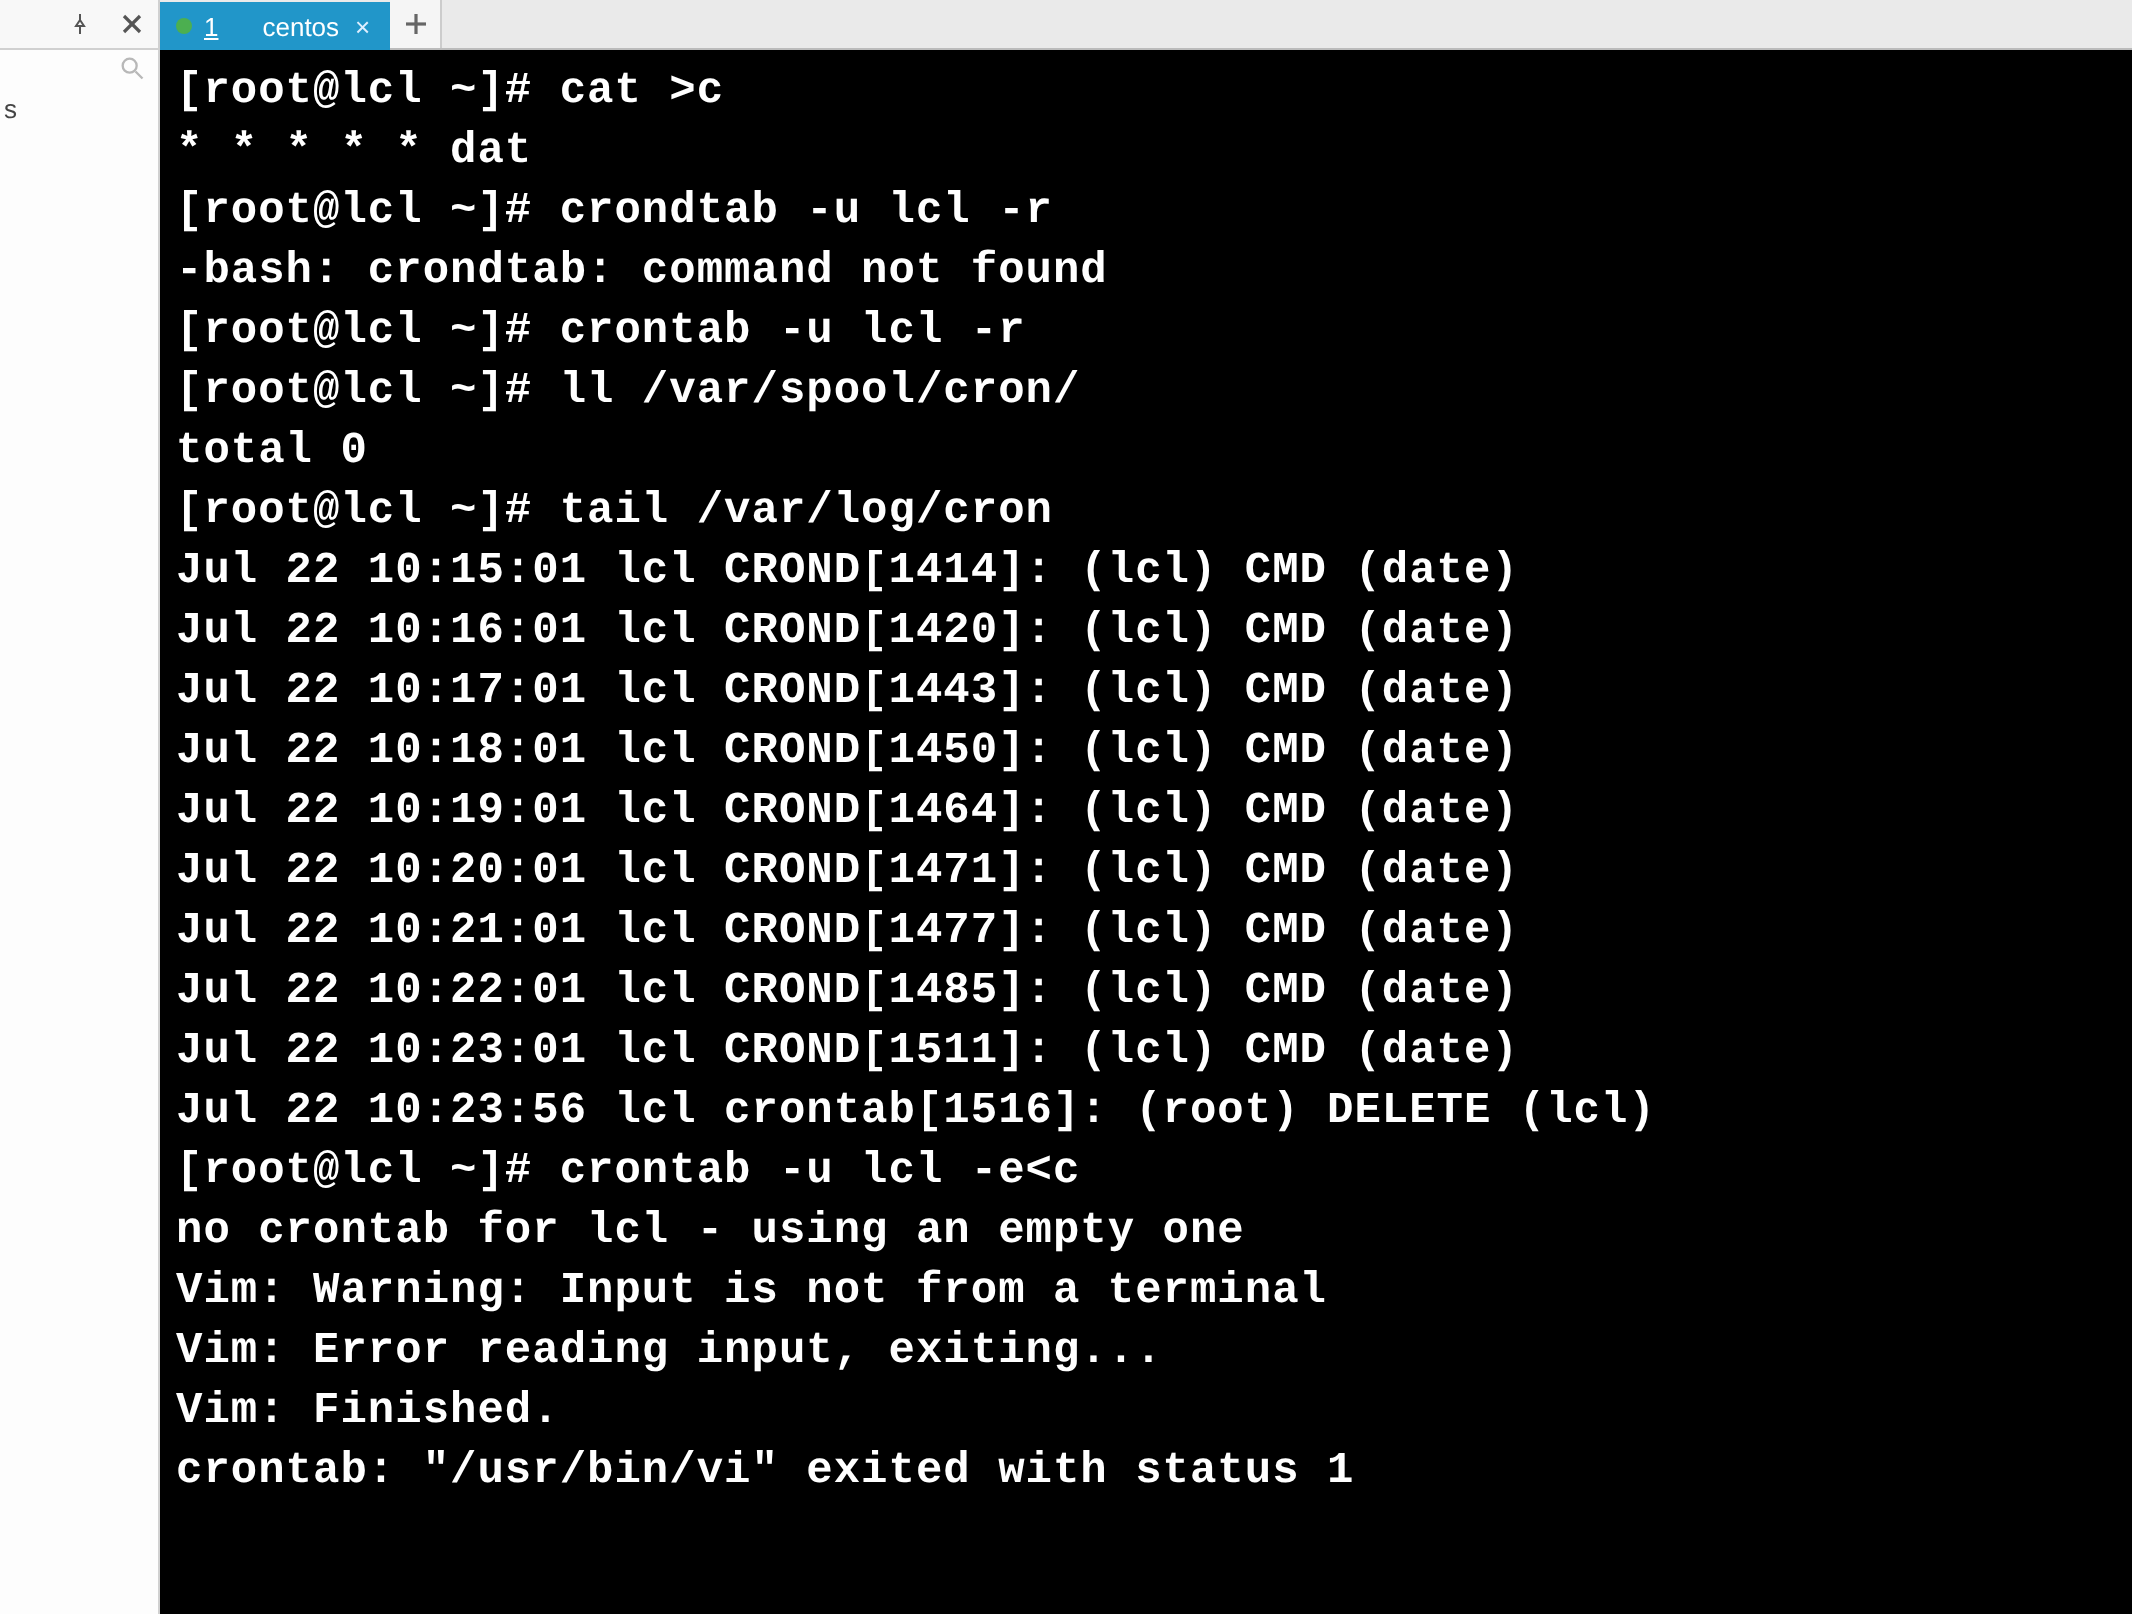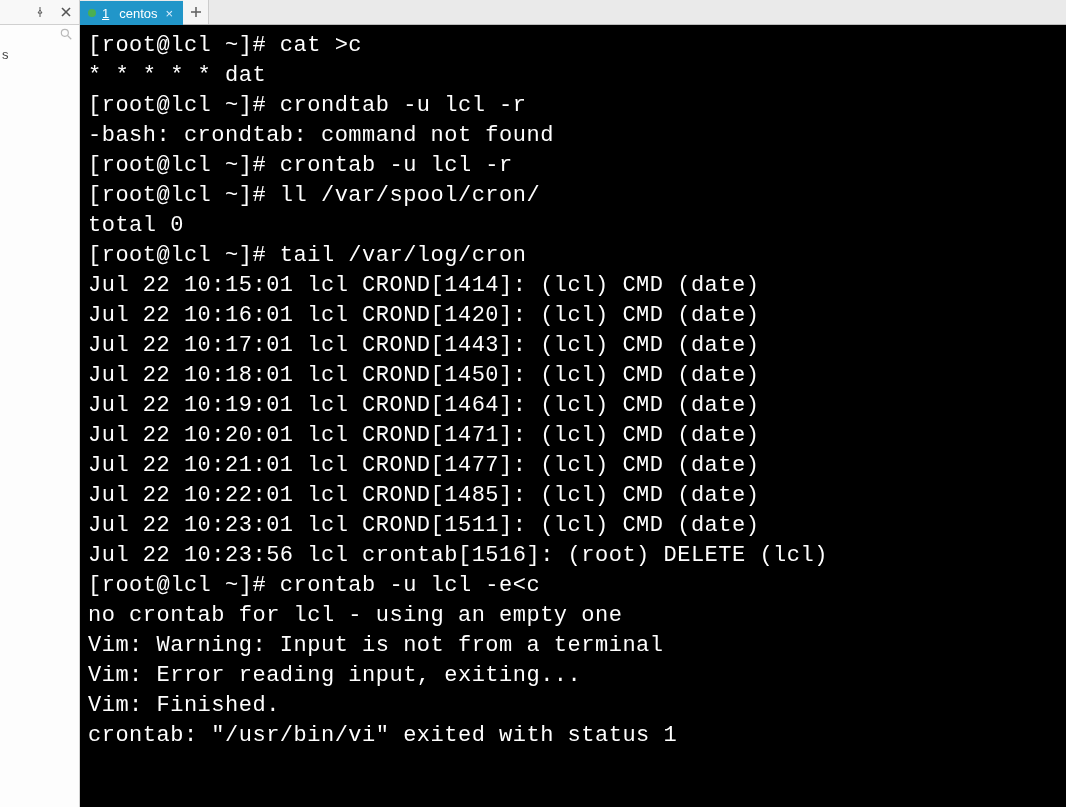--- a/index.html
+++ b/index.html
@@ -112,21 +112,21 @@
   background: #000;
   color: #fff;
   font-family: "Consolas","Menlo","Courier New",monospace;
   font-size: 22px;
   line-height: 30px;
   padding: 6px 8px;
   white-space: pre;
   overflow: hidden;
   letter-spacing: 0.5px;
 }
-.terminal .line { display: block; }
+.terminal .line { display: block; font-weight: bold; }
 svg { display: block; }
 </style>
 </head>
 <body>
 
 <div class="top-strip">
   <div class="sidebar-top">
     <span class="pin">
       <svg width="12" height="12" viewBox="0 0 24 24" fill="none" stroke="#555" stroke-width="2">
         <path d="M12 2 L12 8 L8 14 L16 14 L12 8 M12 14 L12 22"></path>
@@ -136,21 +136,21 @@
       <svg width="10" height="10" viewBox="0 0 10 10" stroke="#555" stroke-width="1.6">
         <line x1="1" y1="1" x2="9" y2="9"></line>
           <line x1="9" y1="1" x2="1" y2="9"></line>
       </svg>
     </span>
   </div>
   <div class="tabbar">
     <div class="tab">
       <span class="dot"></span>
       <span class="tab-label">1</span>
-      <span style="margin-left:8px;">centos</span>
+      <span style="margin-left:20px;">centos</span>
       <span class="tab-x">×</span>
     </div>
     <div class="add-tab">
       <svg width="12" height="12" viewBox="0 0 12 12" stroke="#666" stroke-width="1.6">
         <line x1="6" y1="1" x2="6" y2="11"></line>
           <line x1="1" y1="6" x2="11" y2="6"></line>
       </svg>
     </div>
   </div>
 </div>

